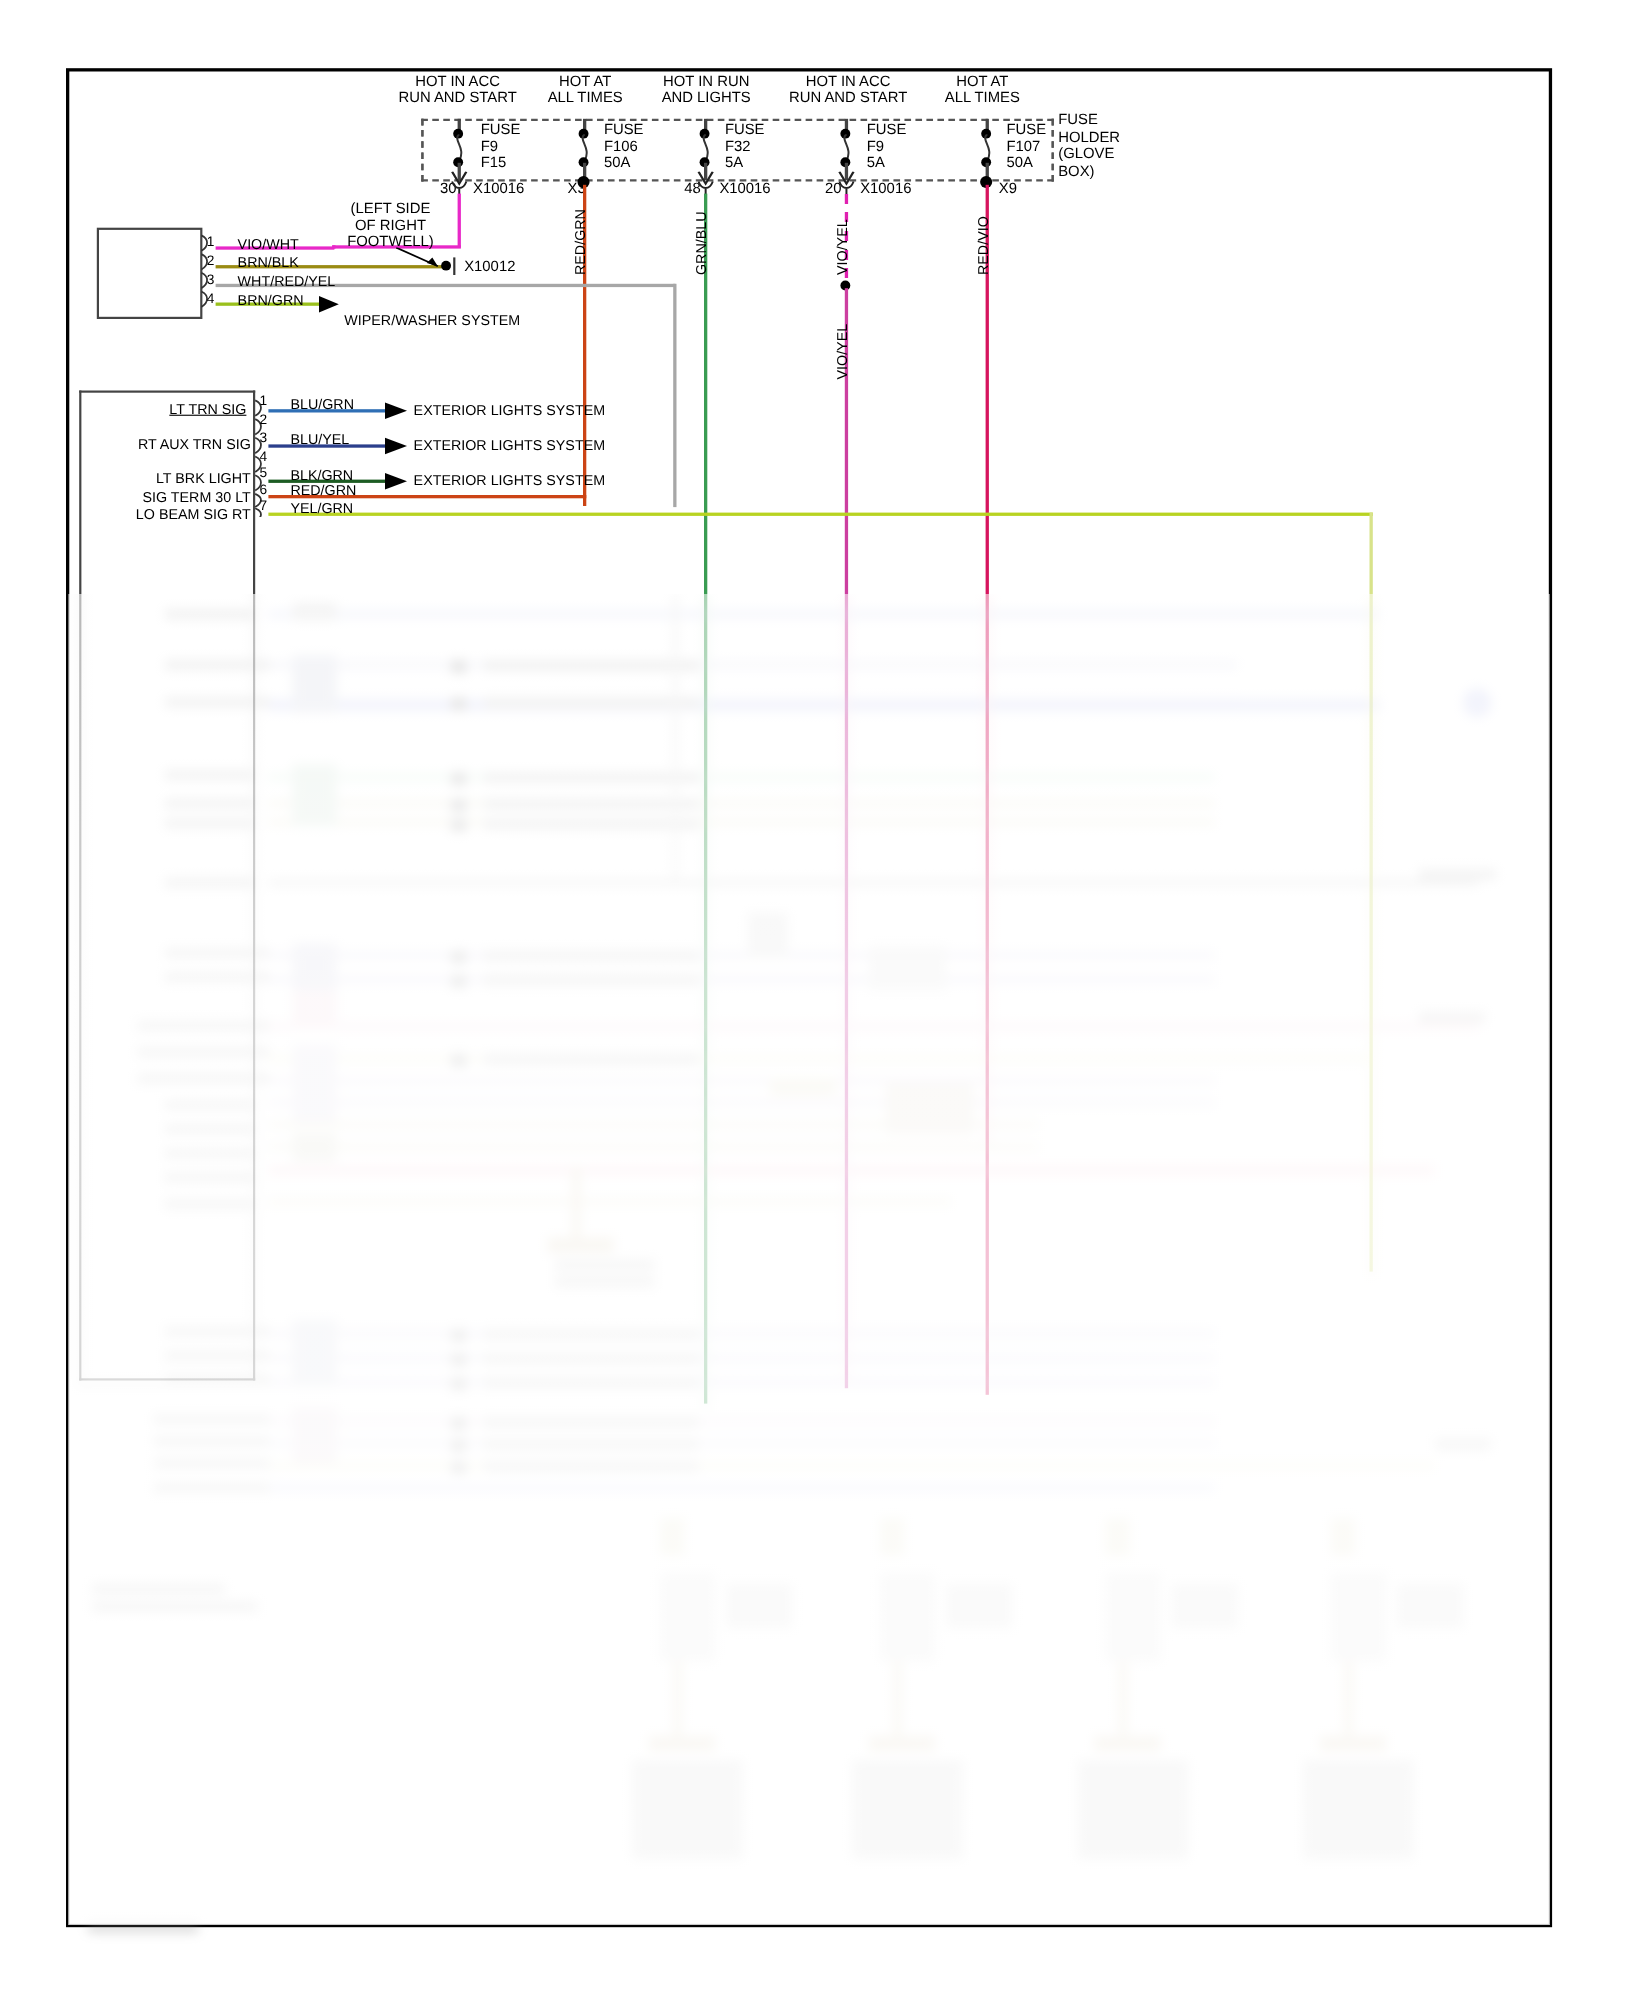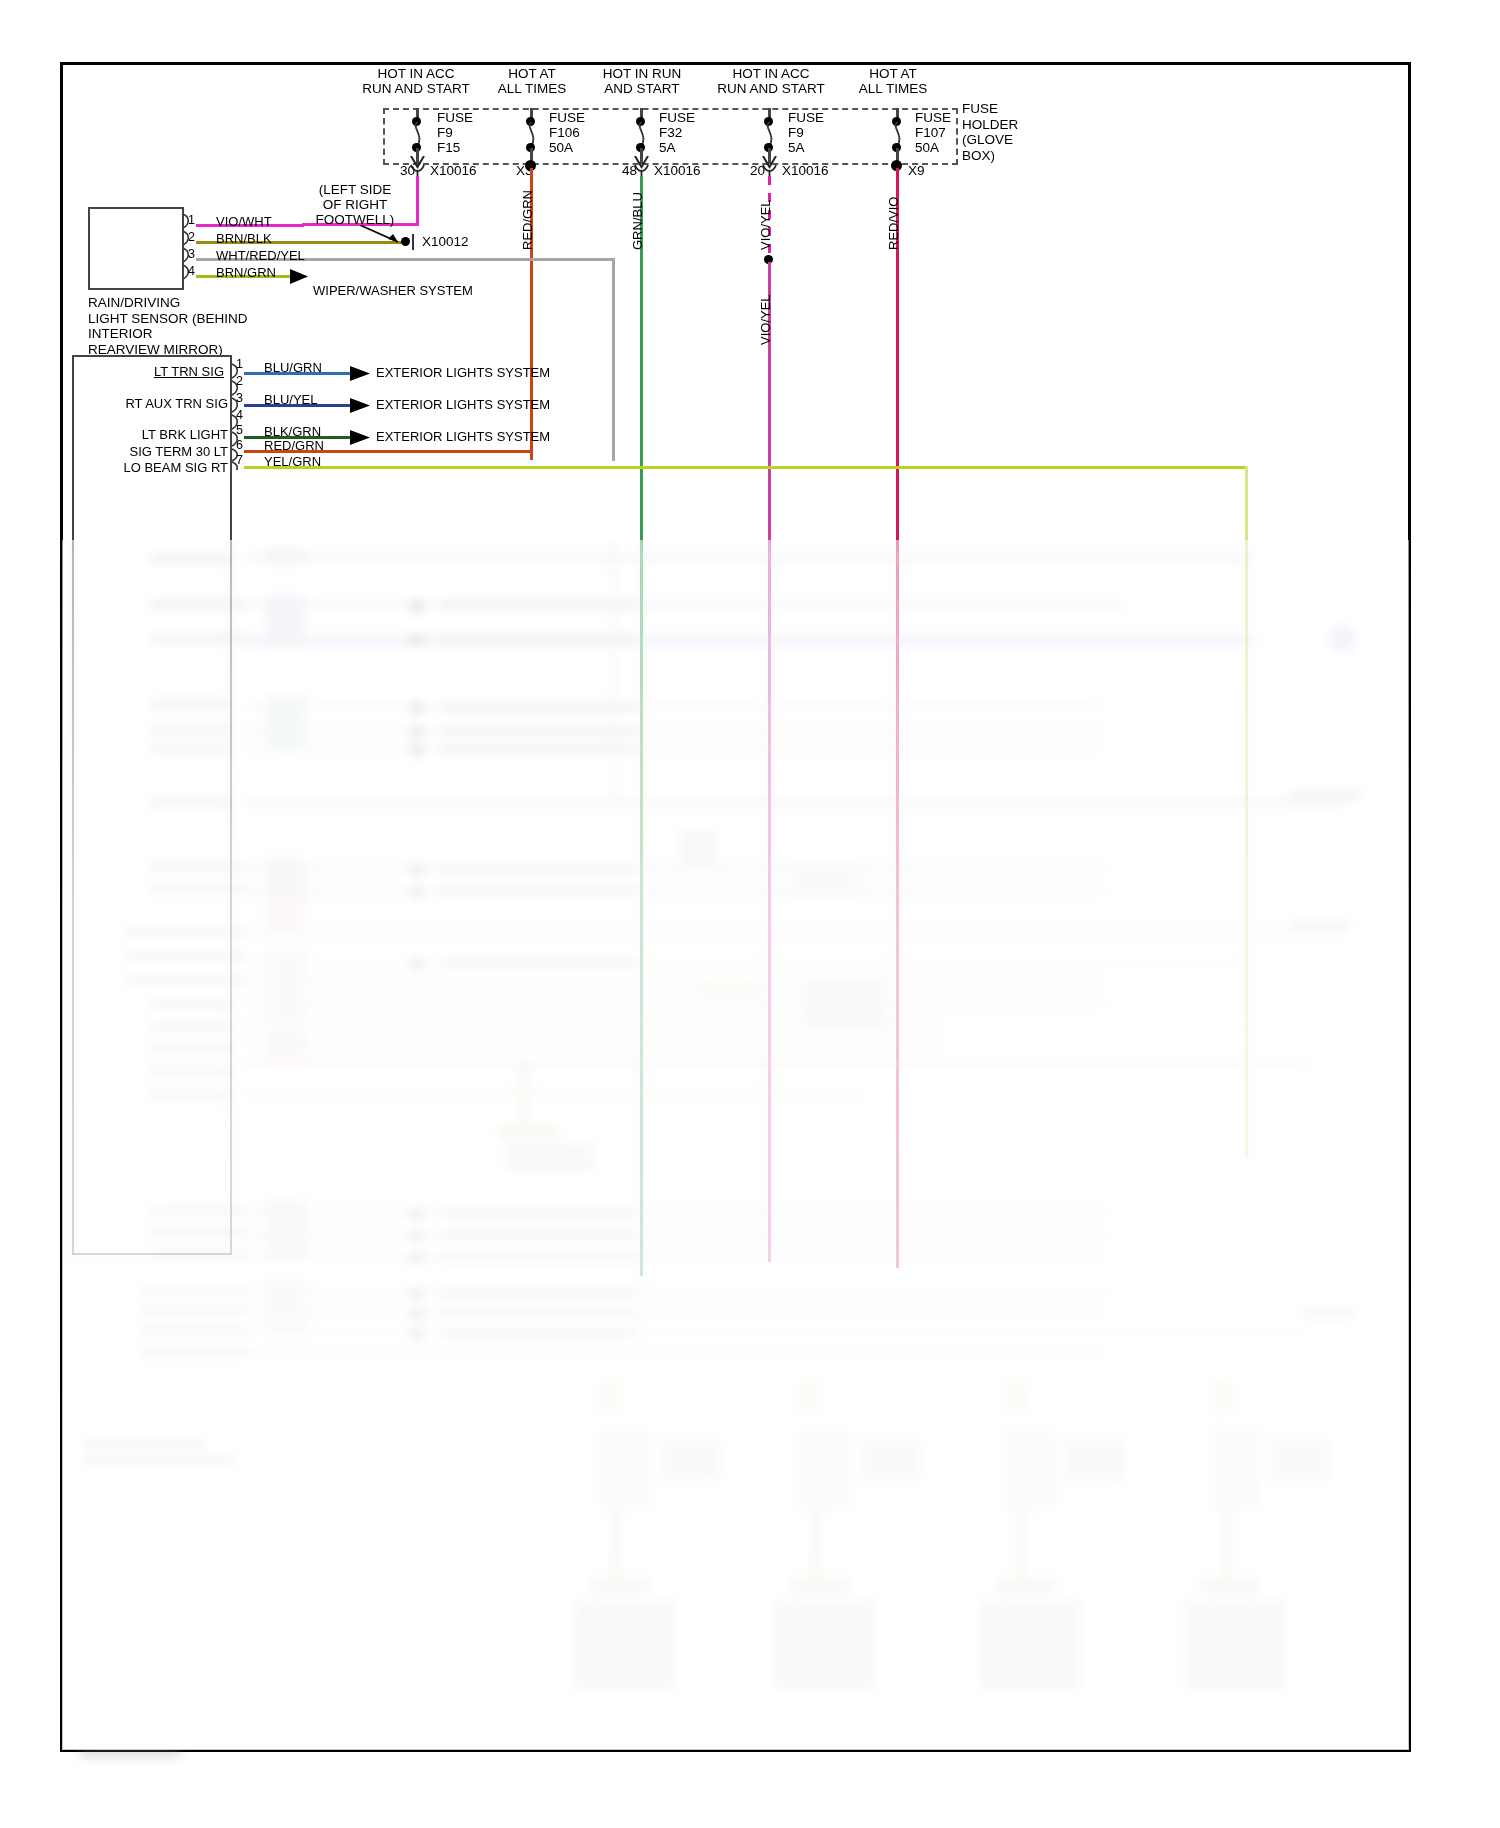--- a/index.html
+++ b/index.html
@@ -45,21 +45,21 @@
 
 <div id="page">
 
   <div class="frame"></div>
 
   <div class="t tc" style="left:336px;top:66px;width:160px;">HOT IN ACC
 RUN AND START</div>
   <div class="t tc" style="left:452px;top:66px;width:160px;">HOT AT
 ALL TIMES</div>
   <div class="t tc" style="left:562px;top:66px;width:160px;">HOT IN RUN
-AND START</div>
+AND LIGHTS</div>
   <div class="t tc" style="left:688px;top:66px;width:166px;">HOT IN ACC
 RUN AND START</div>
   <div class="t tc" style="left:813px;top:66px;width:160px;">HOT AT
 ALL TIMES</div>
 
   <div class="fusebox" style="left:383px;top:108px;width:575px;height:57px;border-bottom:none;"></div>
   <div class="fusebox" style="left:383px;top:108px;width:575px;height:57px;border-top:none;border-left:2.5px dashed #555;border-right:2.5px dashed #555;border-bottom:2.5px dashed #555;"></div>
 
   <div class="t" style="left:962px;top:101px;width:70px;line-height:15.5px;">FUSE
 HOLDER
@@ -204,24 +204,20 @@
   <div class="t" style="left:422px;top:234px;">X10012</div>
 
   <div class="t tc" style="left:295px;top:182px;width:120px;">(LEFT SIDE
 OF RIGHT
 FOOTWELL)</div>
   <svg style="position:absolute;left:360px;top:225px;" width="48" height="24">
     <path d="M0 0 L 38 17" stroke="#000" stroke-width="1.6" fill="none"></path>
     <path d="M38 17 L 28 14 L 33 9 Z" fill="#000"></path>
   </svg>
 
-  <div class="t" style="left:88px;top:295px;width:190px;line-height:15.5px;">RAIN/DRIVING
-LIGHT SENSOR (BEHIND
-INTERIOR
-REARVIEW MIRROR)</div>
 
   <div class="conn-block" style="left:72px;top:355px;width:160px;height:900px;border-right:none;"></div>
   <div class="w wv" style="left:230px;top:355px;width:2px;height:900px;background:#444;"></div>
 
   <svg style="position:absolute;top:362px;left:231px;" width="14" height="108">
     <path d="M1 2 C 8 5, 8 12, 1 16" stroke="#333" stroke-width="1.6" fill="none"></path>
     <path d="M1 19 C 8 22, 8 29, 1 33" stroke="#333" stroke-width="1.6" fill="none"></path>
     <path d="M1 36 C 8 39, 8 46, 1 50" stroke="#333" stroke-width="1.6" fill="none"></path>
     <path d="M1 53 C 8 56, 8 63, 1 67" stroke="#333" stroke-width="1.6" fill="none"></path>
     <path d="M1 70 C 8 73, 8 80, 1 84" stroke="#333" stroke-width="1.6" fill="none"></path>

